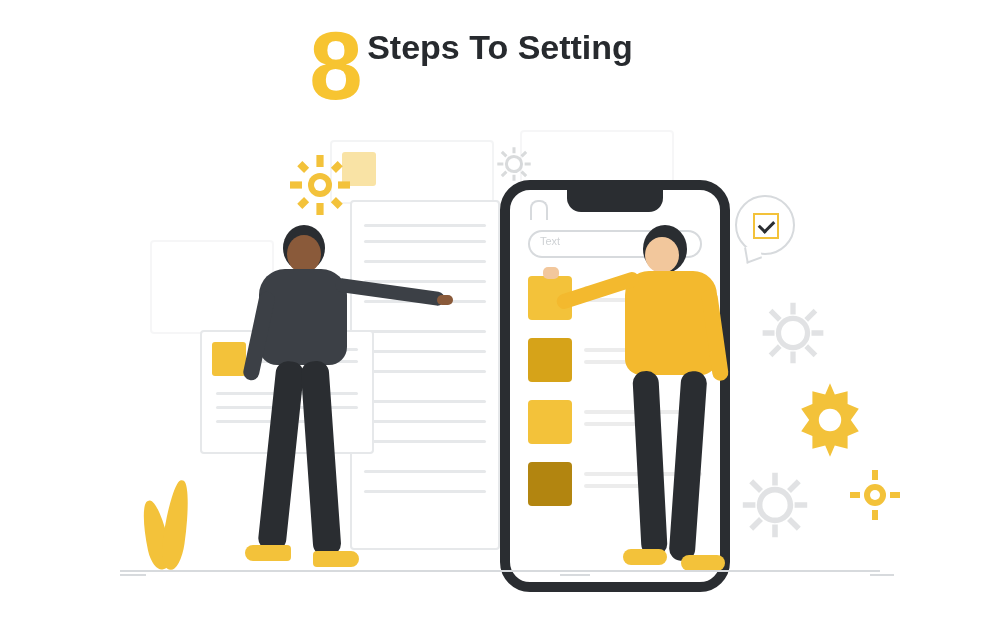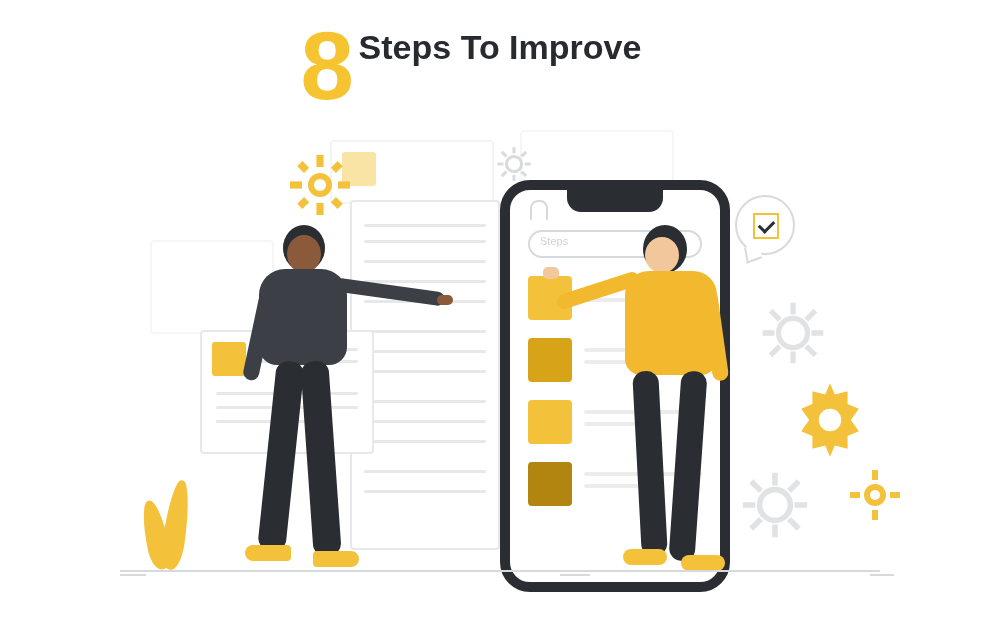--- a/index.html
+++ b/index.html
@@ -43,21 +43,21 @@
   .limb{background:#2a2d31;}
 </style>
 </head>
 <body>
 
 <div class="stage">
 
   <div class="abs heading">
     <div class="wrap">
       <span class="big8">8</span>
-      <div class="line">Steps To Improve</div>
+      <div class="line">Steps To Setting</div>
     </div>
   </div>
 
   <div class="abs doc" style="left:150px;top:240px;width:120px;height:90px;opacity:.35"></div>
   <div class="abs doc" style="left:330px;top:140px;width:160px;height:60px;opacity:.45">
       <div class="sq"></div>
     </div>
   <div class="abs doc" style="left:520px;top:130px;width:150px;height:55px;opacity:.35"></div>
 
   <div class="abs" style="left:350px;top:200px;width:150px;height:350px;">
@@ -84,21 +84,21 @@
     <div class="thin" style="left:56px;right:14px;top:28px;"></div>
     <div class="thin" style="left:14px;right:14px;top:60px;"></div>
     <div class="thin" style="left:14px;right:14px;top:74px;"></div>
     <div class="thin" style="left:14px;right:54px;top:88px;"></div>
   </div>
 
   <div class="abs phone">
     <div class="notch"></div>
     <div class="picon"></div>
     <div class="pbar">
-      <span class="ptxt">Steps</span>
+      <span class="ptxt">Text</span>
     </div>
     <div class="pitem pit1"></div>
     <div class="pline" style="top:96px;"></div>
       <div class="pline" style="top:108px;width:60px;"></div>
     <div class="pitem pit2"></div>
     <div class="pline" style="top:158px;"></div>
       <div class="pline" style="top:170px;width:60px;"></div>
     <div class="pitem pit3"></div>
     <div class="pline" style="top:220px;"></div>
       <div class="pline" style="top:232px;width:60px;"></div>

